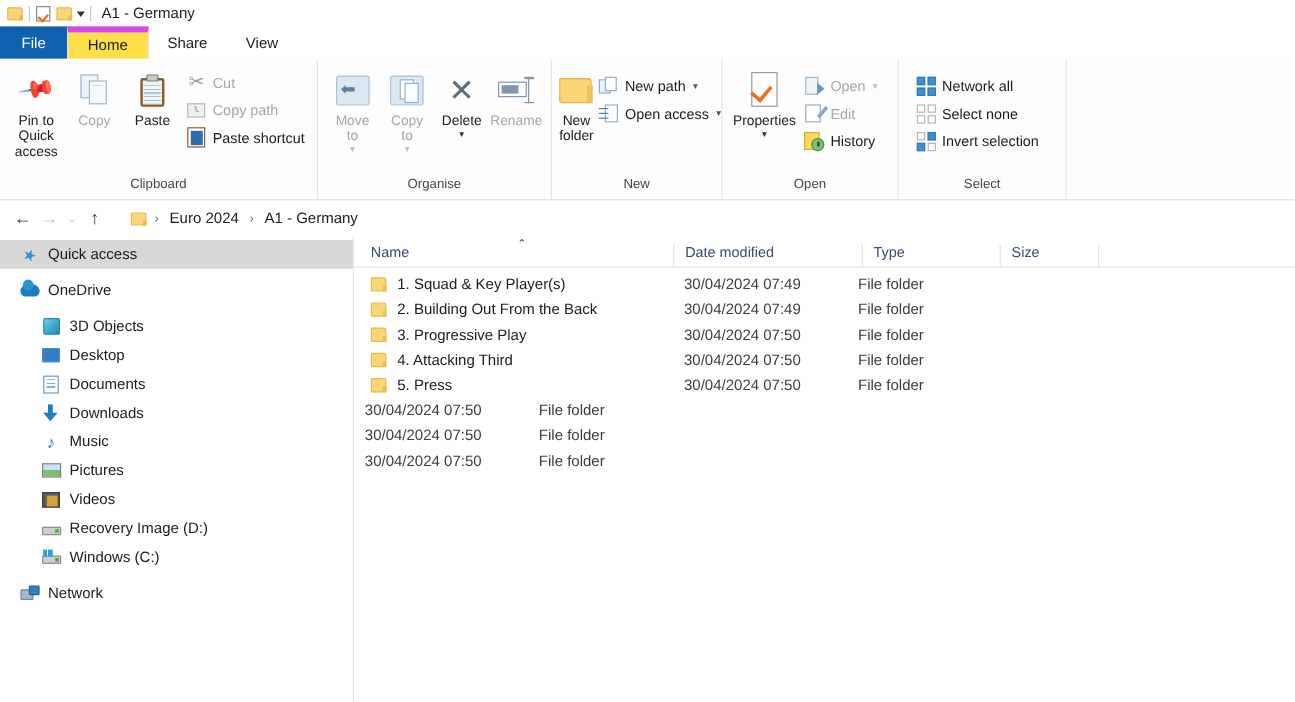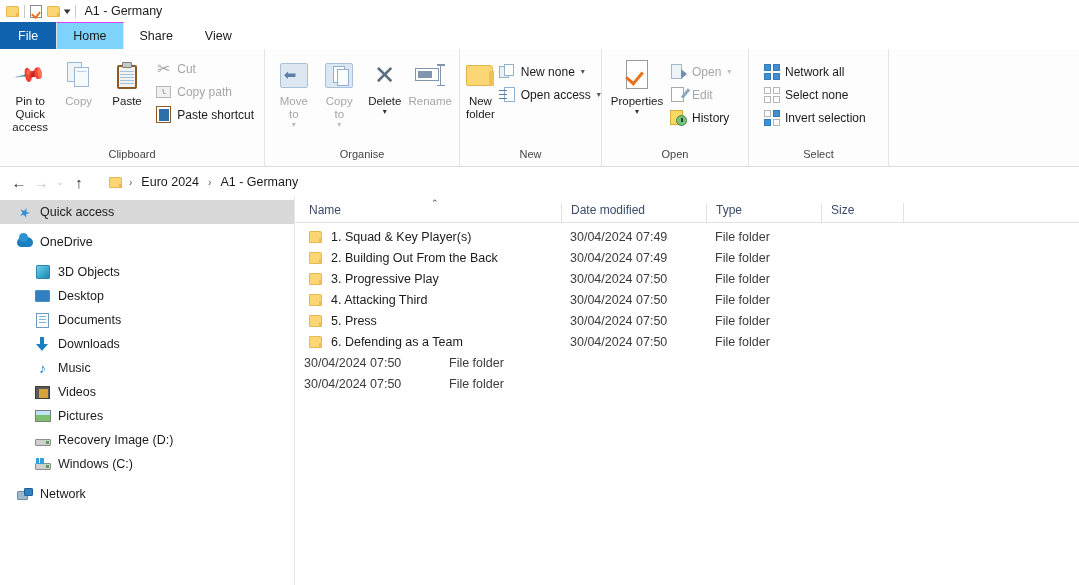--- a/index.html
+++ b/index.html
@@ -23,21 +23,21 @@
   .qat-prop{width:12px;height:13px;border:1px solid #8a8a8a;background:#fff;position:relative;box-sizing:border-box;}
   .qat-prop:after{content:"";position:absolute;left:2px;top:4px;width:4px;height:6px;
     border-right:2px solid #e8721c;border-bottom:2px solid #e8721c;transform:rotate(40deg);}
   .qat-caret{font-size:9px;color:#333;line-height:1;transform:scaleX(1.5);}
   .title-text{margin-left:9px;font-size:12.5px;color:#1b1b1b;white-space:nowrap;}
 
   
   .tabs{height:27px;display:flex;align-items:stretch;flex:0 0 27px;background:#fff;}
   .tab{display:flex;align-items:center;justify-content:center;padding:0 16px;font-size:12.5px;color:#1b1b1b;cursor:default;}
   .tab.file{background:#0f62ad;color:#fff;padding:0 18px;}
-  .tab.active{background:#7dd3fc;border-left:1px solid #e0e0e0;border-right:1px solid #e0e0e0;border-top:1px solid #d946ef;}
+  .tab.active{background:#fde047;border-left:1px solid #e0e0e0;border-right:1px solid #e0e0e0;border-top:5px solid #d946ef;}
 
   
   .ribbon{flex:0 0 117px;height:117px;background:#fdfdfd;border-bottom:1px solid #dcdcdc;
           display:flex;align-items:stretch;position:relative;}
   .rgroup{display:flex;flex-direction:column;justify-content:space-between;position:relative;height:100%;}
   .rgroup + .rgroup{border-left:1px solid #e4e4e4;}
   .rbody{display:flex;align-items:flex-start;padding:5px 6px 0 6px;height:82px;box-sizing:border-box;}
   .rlabel{height:21px;line-height:18px;text-align:center;font-size:11px;color:#444;border-top:0;}
 
   .bigbtn{width:62px;display:flex;flex-direction:column;align-items:center;justify-content:flex-start;
@@ -167,21 +167,21 @@
   .net-ico:after{content:"";position:absolute;right:0;top:0;width:9px;height:8px;background:#2f7fc2;border:1px solid #225e94;box-sizing:border-box;border-radius:1px;}
 
   
   .listpane{flex:1;display:flex;flex-direction:column;min-width:0;background:#fff;}
   .colhdr{height:25px;display:flex;align-items:flex-end;border-bottom:1px solid #e2e2e2;position:relative;background:#fff;}
   .col{font-size:12px;color:#3b4a6b;padding:0 0 5px 9px;box-sizing:border-box;
        border-left:1px solid #e2e2e2;height:19px;display:flex;align-items:flex-end;cursor:default;}
   .col:first-child{border-left:0;}
   .c-name{width:266px;flex:0 0 266px;padding-left:14px;}
   .c-date{width:145px;flex:0 0 145px;}
-  .c-type{width:115px;flex:0 0 115px;}
+  .c-type{width:115px;flex:0 0 115px;margin-left:12px;}
   .c-size{width:82px;flex:0 0 82px;}
   .c-rest{flex:1;}
   .sortmark{position:absolute;left:136px;top:2px;font-size:9px;color:#4a4a4a;line-height:9px;}
 
   .rows{flex:1;overflow:hidden;padding-top:3px;}
   .row{height:21px;display:flex;align-items:center;font-size:12.5px;color:#1b1b1b;cursor:default;}
   .cell{padding-left:9px;box-sizing:border-box;white-space:nowrap;overflow:hidden;}
   .cell.name{width:266px;flex:0 0 266px;display:flex;align-items:center;padding-left:14px;}
   .cell.date{width:145px;flex:0 0 145px;color:#3b3b3b;}
   .cell.type{width:115px;flex:0 0 115px;color:#3b3b3b;}
@@ -326,21 +326,21 @@
           <span>folder</span>
         </div>
         <div class="smallcol" style="padding-top:6px;">
           <div class="smallbtn">
             <span class="sglyph">
                 <span class="newitem-ico">
                   <span class="a"></span>
                   <span class="b"></span>
                 </span>
               </span>
-            <span>New none</span>
+            <span>New path</span>
             <span class="scaret">▾</span>
           </div>
           <div class="smallbtn">
             <span class="sglyph">
                 <span class="easy-ico">
                   <span class="pg"></span>
                   <span class="ln"></span>
                 </span>
               </span>
             <span>Open access</span>
@@ -500,29 +500,29 @@
         <span>Downloads</span>
       </div>
       <div class="navitem lvl2">
         <span class="nico">
             <span class="mus-ico">♪</span>
           </span>
         <span>Music</span>
       </div>
       <div class="navitem lvl2">
         <span class="nico">
+            <span class="pic-ico"></span>
+          </span>
+        <span>Pictures</span>
+      </div>
+      <div class="navitem lvl2">
+        <span class="nico">
             <span class="vid-ico"></span>
           </span>
         <span>Videos</span>
-      </div>
-      <div class="navitem lvl2">
-        <span class="nico">
-            <span class="pic-ico"></span>
-          </span>
-        <span>Pictures</span>
       </div>
       <div class="navitem lvl2">
         <span class="nico">
             <span class="drv-ico"></span>
           </span>
         <span>Recovery Image (D:)</span>
       </div>
       <div class="navitem lvl2">
         <span class="nico">
             <span class="drv-ico">
@@ -590,24 +590,20 @@
         <div class="row">
           <div class="cell name">
             <span class="rowfolder"></span>
             <span>5. Press</span>
           </div>
           <div class="cell date">30/04/2024 07:50</div>
           <div class="cell type">File folder</div>
           <div class="cell size"></div>
         </div>
         <div class="row">
-          <div class="cell name">
-            <span class="rowfolder"></span>
-            <span>6. Defending as a Team</span>
-          </div>
           <div class="cell date">30/04/2024 07:50</div>
           <div class="cell type">File folder</div>
           <div class="cell size"></div>
         </div>
         <div class="row">
           <div class="cell date">30/04/2024 07:50</div>
           <div class="cell type">File folder</div>
           <div class="cell size"></div>
         </div>
         <div class="row">

